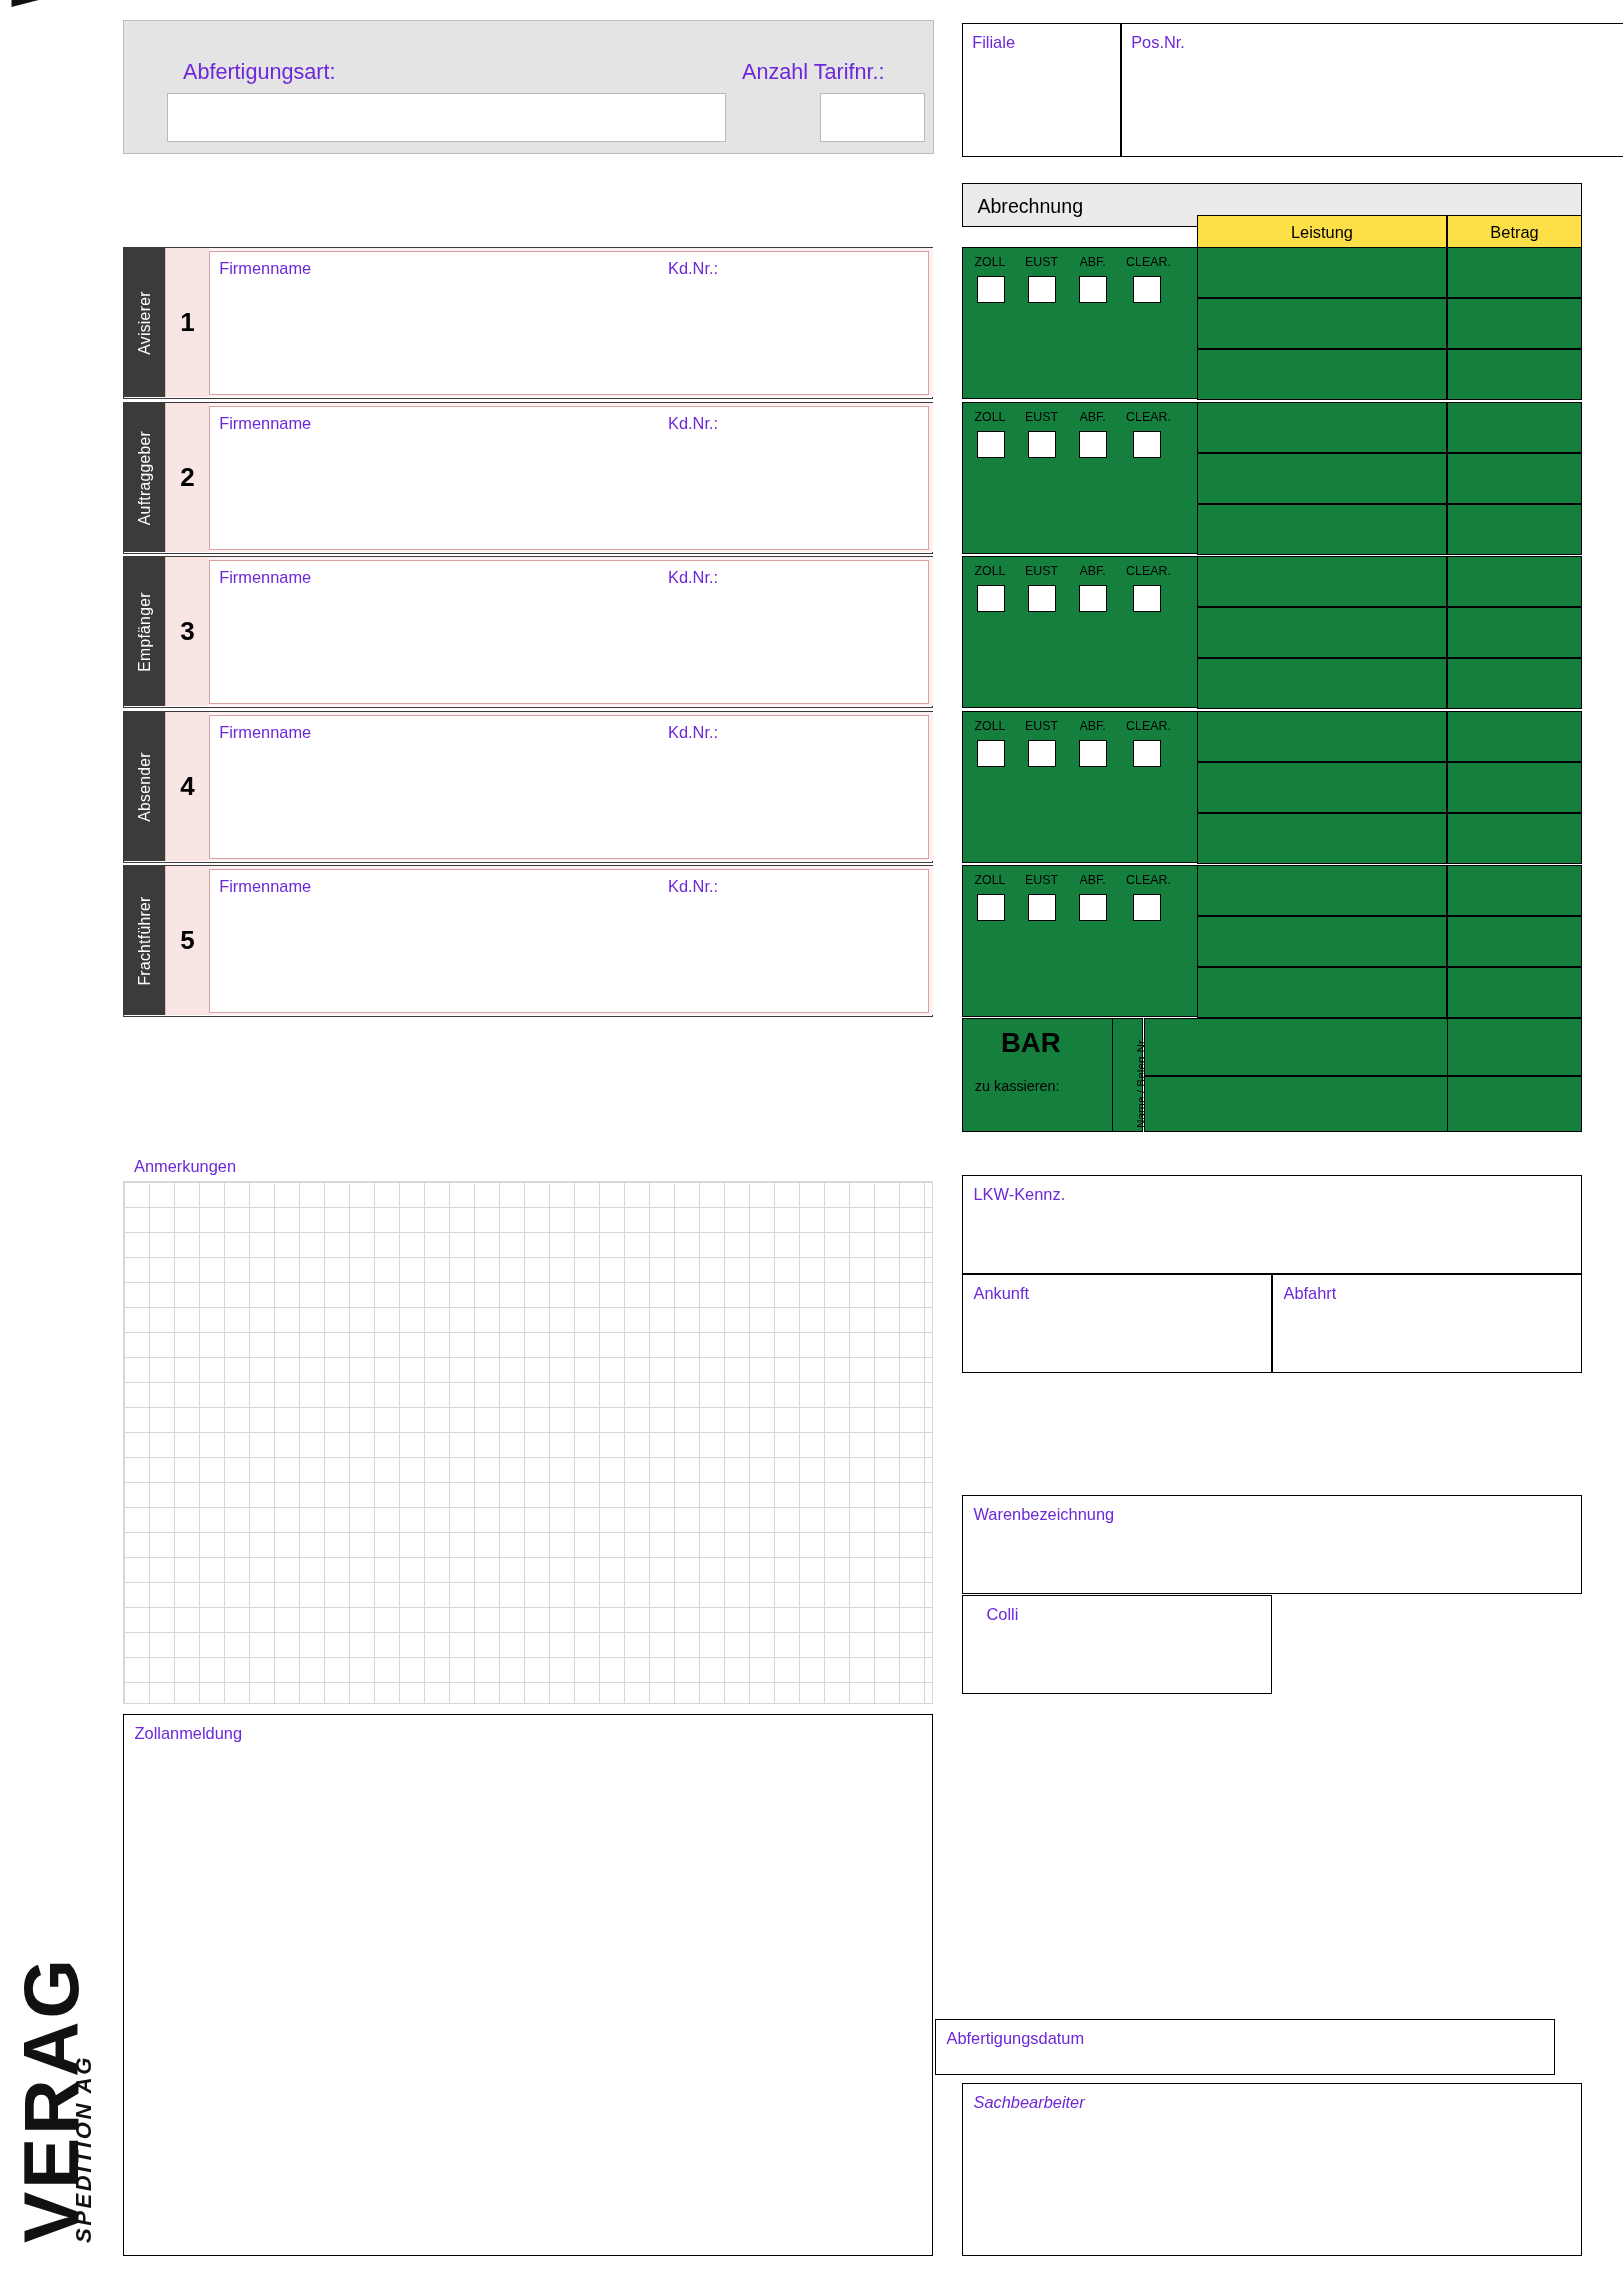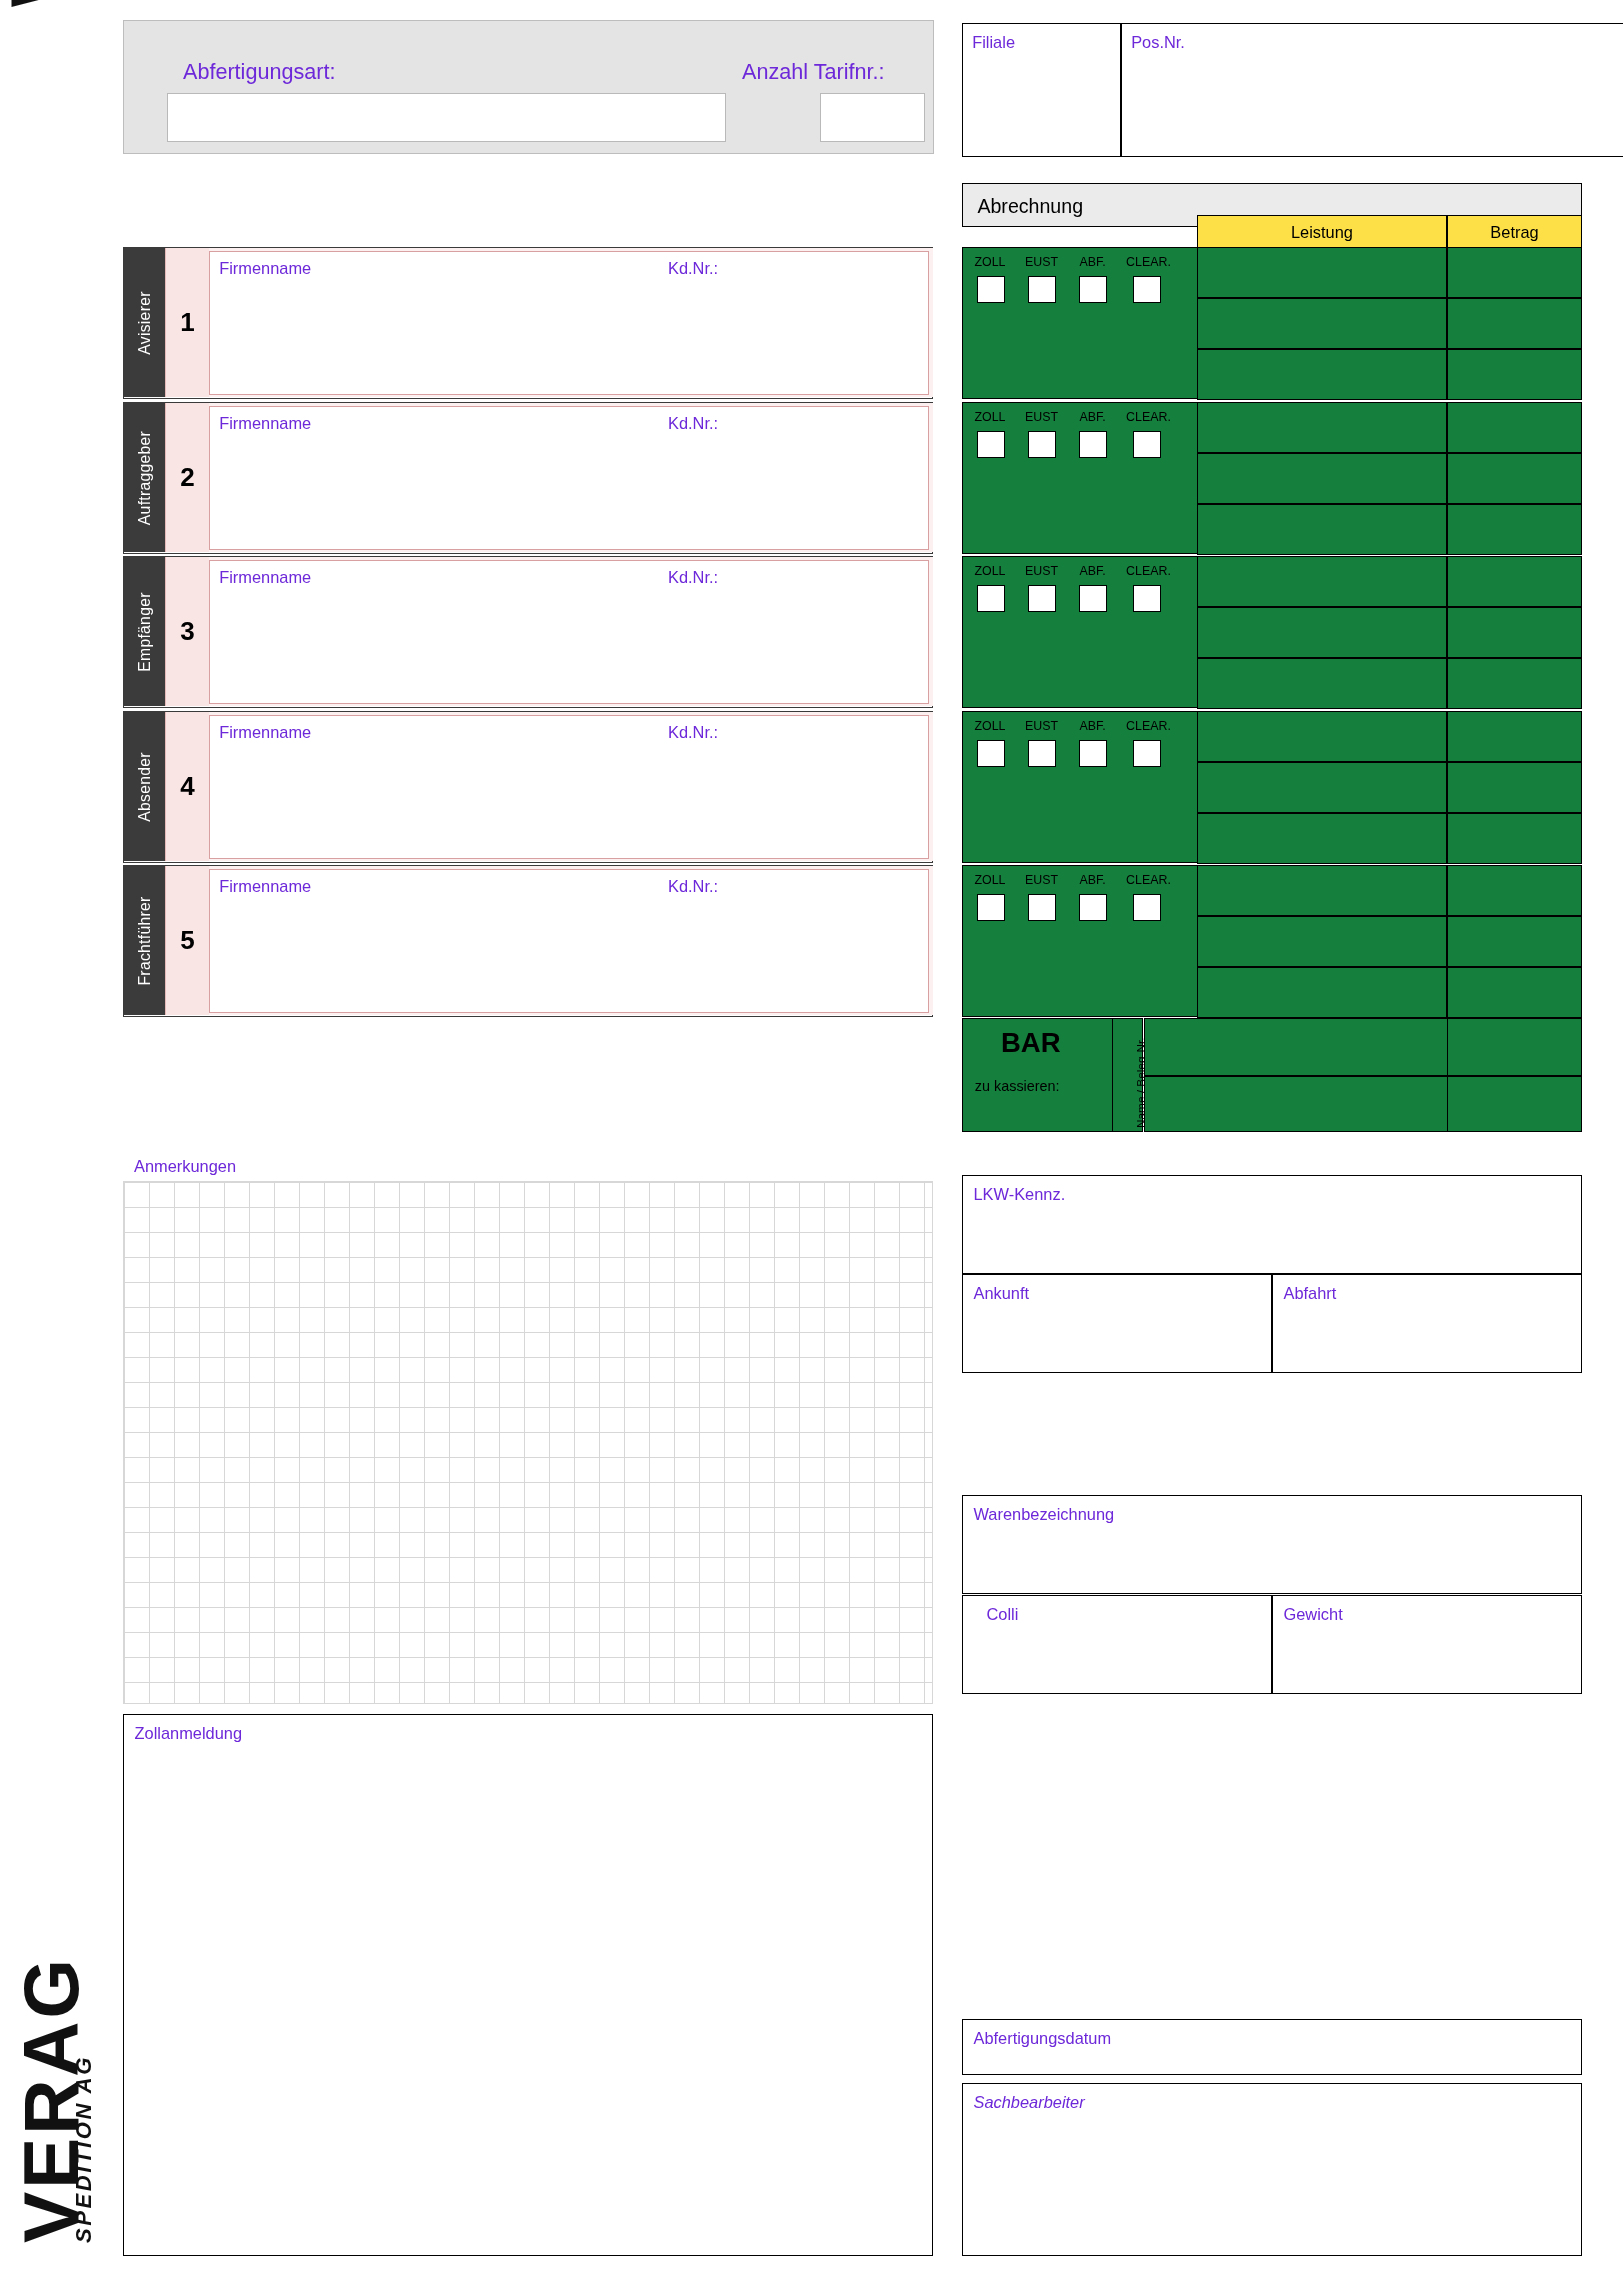--- a/index.html
+++ b/index.html
@@ -382,31 +382,27 @@
   </div>
 
   <div class="abs bx thinbox" style="left:962px; top:1495px; width:620px; height:99px;">
     <div class="abs lbl" style="left:10.5px; top:9.2px;">Warenbezeichnung</div>
     <div class="abs" style="left:10.5px; top:41px; font-size:17px;"></div>
   </div>
   <div class="abs bx thinbox" style="left:962px; top:1595px; width:310px; height:99px;">
     <div class="abs lbl" style="left:10.5px; top:9.2px;margin-left:13px;">Colli</div>
     <div class="abs" style="left:10.5px; top:41px; font-size:17px;"></div>
   </div>
-  <div class="abs bx thinbox" style="left:1272px; top:1595px; width:310px; height:99px;">
-    <div class="abs lbl" style="left:10.5px; top:9.2px;">Gewicht</div>
-    <div class="abs" style="left:10.5px; top:41px; font-size:17px;"></div>
-  </div>
 
   <div class="abs bx thinbox" style="left:123px; top:1714px; width:810px; height:542px;">
     <div class="abs lbl" style="left:10.5px; top:9.2px;">Zollanmeldung</div>
     <div class="abs" style="left:10.5px; top:43px; font-size:17px;"></div>
   </div>
 
-  <div class="abs bx thinbox" style="left:962px; top:2019px; width:620px; height:56px;text-decoration:underline;">
+  <div class="abs bx thinbox" style="left:935px; top:2019px; width:620px; height:56px;text-decoration:underline;">
     <div class="abs lbl" style="left:10.5px; top:9.2px;">Abfertigungsdatum</div>
     <div class="abs" style="left:327px; top:9.2px; font-size:17px;"></div>
   </div>
   <div class="abs bx thinbox" style="left:962px; top:2083px; width:620px; height:173px;">
     <div class="abs lbl" style="left:10.5px; top:9.2px;font-style:italic;">Sachbearbeiter</div>
     <div class="abs" style="left:10.5px; top:43px; font-size:17px;"></div>
   </div>
 
 </div>
 

